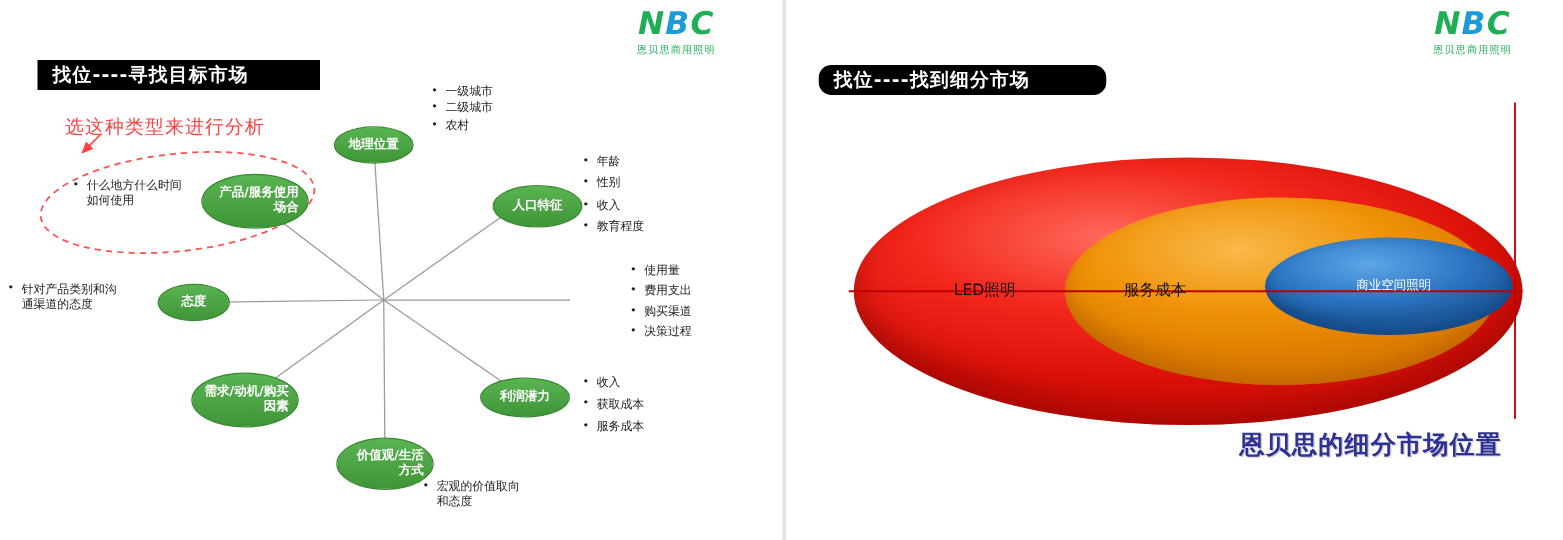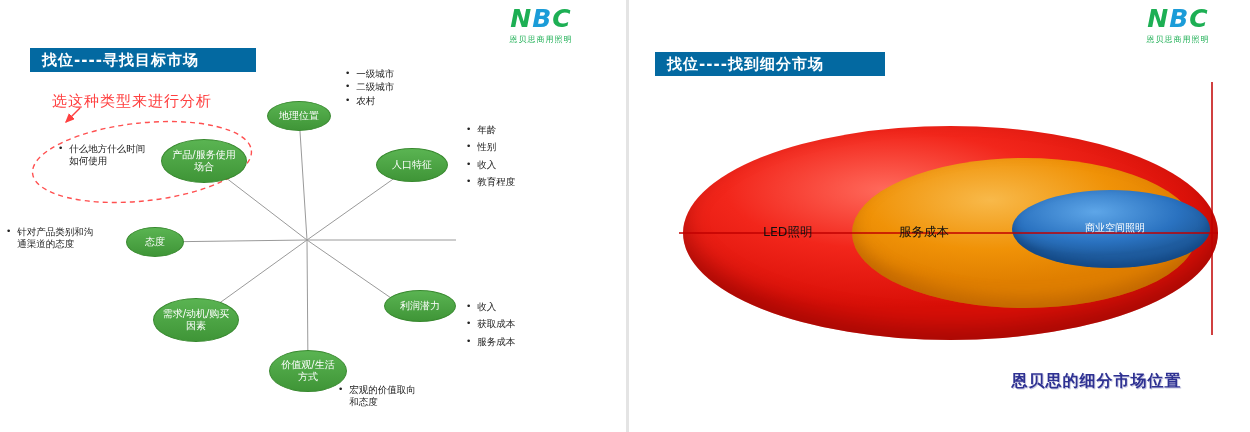--- a/index.html
+++ b/index.html
@@ -5,24 +5,24 @@
   * { margin:0; padding:0; box-sizing:border-box; }
   html,body { background:#fff; }
   body { font-family:"DejaVu Sans","Liberation Sans",sans-serif; }
   .canvas { position:relative; width:1250px; height:432px; background:#fff; overflow:hidden; }
   .slide { position:absolute; top:0; height:432px; background:#fff; }
   .slide1 { left:0; width:626px; }
   .divider { position:absolute; left:626px; top:0; width:3px; height:432px; background:#e4e4e4; }
   .slide2 { left:629px; width:621px; }
 
   
-  .titlebar { position:absolute; background:#0369a1; color:#fff; font-weight:bold;
+  .titlebar { position:absolute; background:#000000; color:#fff; font-weight:bold;
               font-size:15px; line-height:24px; height:24px; padding-left:12px; letter-spacing:1px; }
   .t1 { left:30px; top:48px; width:226px; }
-  .t2 { left:26px; top:52px; width:230px; }
+  .t2 { left:26px; top:52px; width:230px;border-radius:10px; }
 
   
   .logo { position:absolute; top:6px; width:82px; text-align:center; }
   .l1 { left:500px; }
   .l2 { left:508px; }
   .nbc { font-size:25px; font-weight:800; font-style:italic; letter-spacing:1px; line-height:26px; }
   .lg { color:#1daf54; }
   .lb { color:#1b9cd8; }
   .logosub { font-size:8px; color:#1daf54; letter-spacing:1px; margin-top:2px; white-space:nowrap; }
 
@@ -30,29 +30,29 @@
   .annotation { position:absolute; left:52px; top:92px; font-size:15px; color:#ff4040; letter-spacing:1px; z-index:3; }
 
   
   .overlay { position:absolute; left:0; top:0; z-index:1; }
   .axis { position:absolute; left:0; top:0; z-index:4; pointer-events:none; }
 
   
   .node { position:absolute; z-index:2; border-radius:50%;
           background:linear-gradient(180deg,#5ab452 0%,#3f9537 100%);
           border:1px solid #38892f; color:#fff; font-size:10px; line-height:1.25;
-          display:flex; align-items:center; justify-content:center; text-align:center;
-          padding:2px 7px; }
+          display:flex; align-items:center; justify-content:center; text-align:right;
+          padding:2px 7px;font-weight:bold; }
   .center-node { background:radial-gradient(circle at 45% 35%, #eef5cb 0%, #d3e49c 80%);
                  border:1px solid #b8cd7d; color:#3a3a3a; font-size:9.5px; }
   .n-center  { left:263px; top:216px; width:88px; height:48px; }
   .n-geo     { left:267px; top:101px; width:64px;  height:30px; }
-  .n-pop     { left:376px; top:148px; width:72px;  height:34px; }
+  .n-pop     { left:394px; top:148px; width:72px;  height:34px; }
   .n-behav   { left:421px; top:223px; width:70px;  height:34px; }
-  .n-profit  { left:384px; top:290px; width:72px;  height:32px; }
+  .n-profit  { left:384px; top:302px; width:72px;  height:32px; }
   .n-values  { left:269px; top:350px; width:78px;  height:42px; }
   .n-needs   { left:153px; top:298px; width:86px;  height:44px; }
   .n-att     { left:126px; top:227px; width:58px;  height:30px; }
   .n-prod    { left:161px; top:139px; width:86px;  height:44px; }
 
   
   .bullets { position:absolute; z-index:2; font-size:9.5px; color:#222; line-height:1.3; }
   .b { display:flex; align-items:flex-start; margin-bottom:5px; }
   .b::before { content:"\2022"; margin-right:6px; font-size:9px; }
   .bl-geo    { left:345px; top:68px;  width:70px; }
@@ -76,22 +76,22 @@
               box-shadow:inset 0 -10px 16px rgba(150,70,0,.4); z-index:2; }
   .e-blue   { left:383px; top:190px; width:198px; height:78px;
               background:radial-gradient(ellipse 60% 55% at 42% 28%, #5ea6e8 0%, #2a72c0 70%, #1f5da0 100%);
               box-shadow:inset 0 -6px 10px rgba(0,40,90,.4); z-index:3; }
   .ring-label { position:absolute; z-index:5; font-size:12.5px; color:#111; white-space:nowrap; }
   .rl-led    { left:134px; top:224px; }
   .rl-indoor { left:270px; top:224px; }
   .rl-comm   { left:441px; top:221px; width:90px; text-align:center; color:#fff; font-size:10px; }
 
   .caption { position:absolute; left:350px; top:342px; width:235px; z-index:5; text-align:center;
-             font-size:16px; font-weight:bold; color:#2e3192; letter-spacing:1px;
-             text-shadow:1px 1px 0 rgba(150,150,200,.5);margin-top:29px; }
+             font-size:20px; font-weight:bold; color:#2e3192; letter-spacing:1px;
+             text-shadow:1px 1px 0 rgba(150,150,200,.5); }
 </style>
 </head>
 <body>
 
 <div class="canvas">
 
   <section class="slide slide1">
 
     <div class="titlebar t1">找位----寻找目标市场</div>
 
@@ -134,20 +134,26 @@
       <div class="b">农村</div>
     </div>
 
     <div class="bullets bl-pop">
       <div class="b">年龄</div>
       <div class="b">性别</div>
       <div class="b">收入</div>
       <div class="b">教育程度</div>
     </div>
 
+    <div class="bullets bl-behav">
+      <div class="b">使用量</div>
+      <div class="b">费用支出</div>
+      <div class="b">购买渠道</div>
+      <div class="b">决策过程</div>
+    </div>
 
     <div class="bullets bl-profit">
       <div class="b">收入</div>
       <div class="b">获取成本</div>
       <div class="b">服务成本</div>
     </div>
 
     <div class="bullets bl-values">
       <div class="b">宏观的价值取向和态度</div>
     </div>

